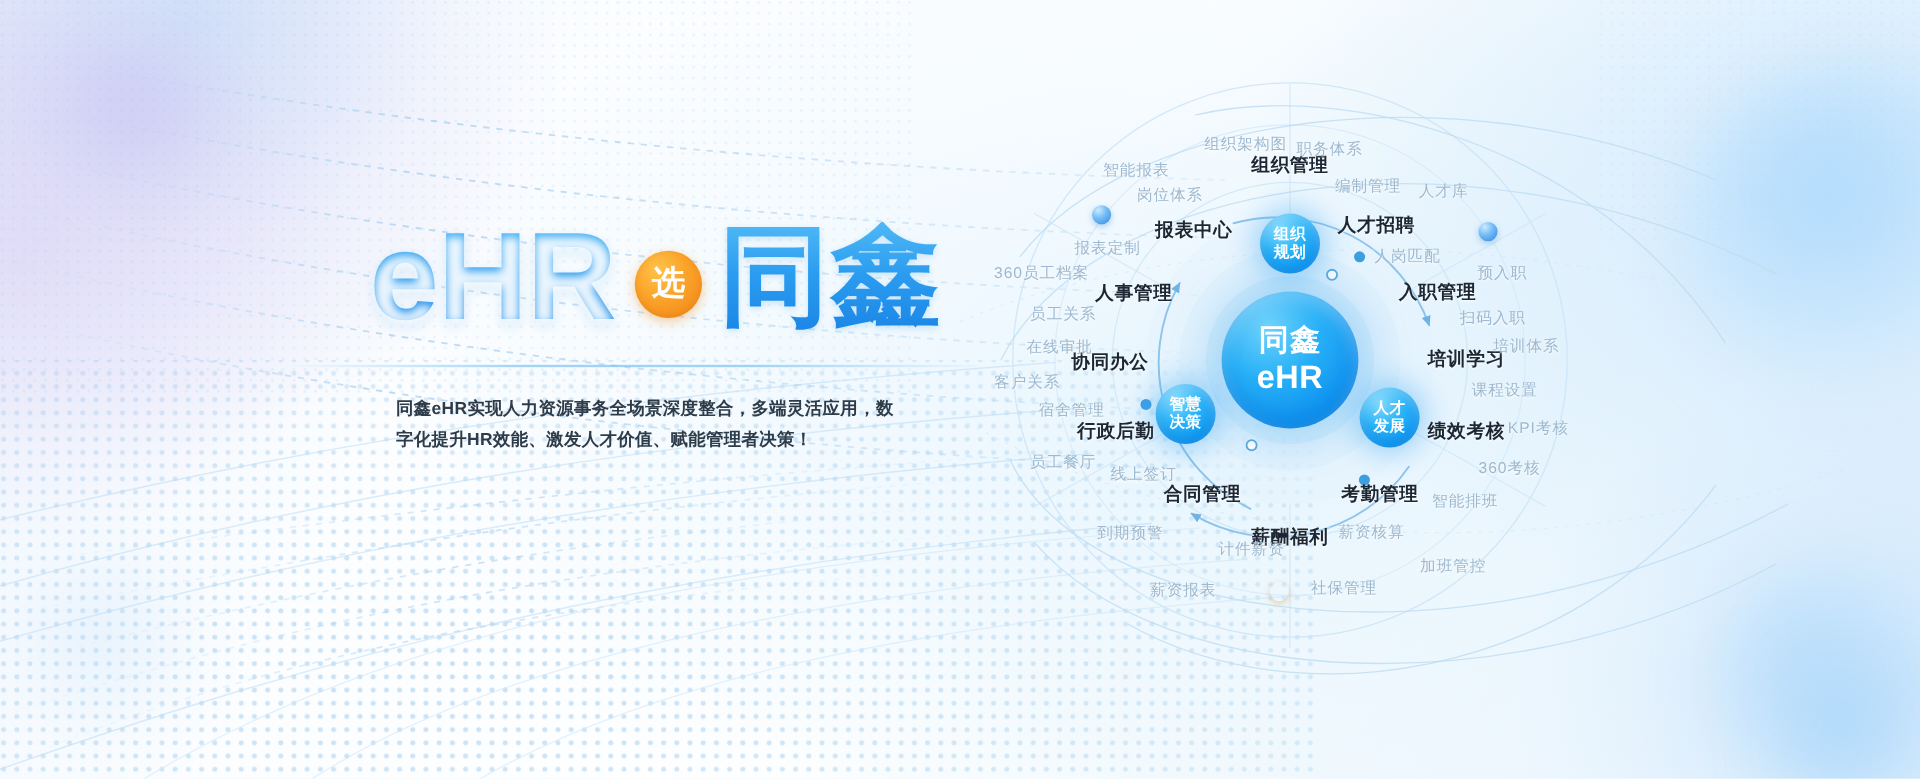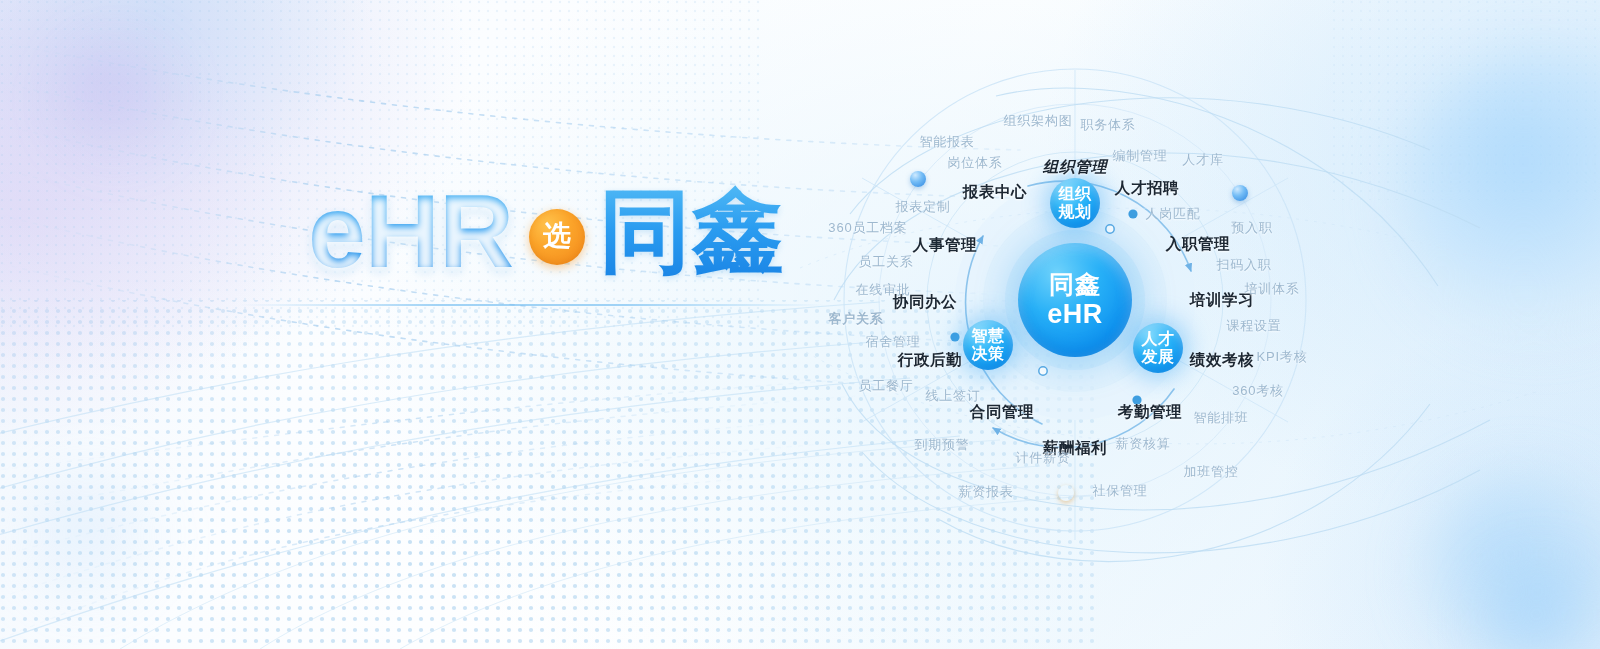--- a/index.html
+++ b/index.html
@@ -97,21 +97,21 @@
   }
   .bubble .bl { display:block; }
   .bubble.hub {
     width:114px; height:114px; font-size:25px; letter-spacing:1px;
     background:radial-gradient(circle at 34% 26%, #6fd2fb 0%, #27b0f7 38%, #0f93f0 72%, #0b7fe0 100%);
     box-shadow:0 0 0 13px rgba(135,206,250,.16), 0 0 34px 8px rgba(58,168,244,.34),
                inset 0 -7px 16px rgba(10,110,200,.30), inset 0 6px 14px rgba(255,255,255,.36);
   }
   .bubble.hub .bl:last-child { font-size:27px; letter-spacing:.5px; margin-top:1px; }
   .bubble.sat {
-    width:50px; height:50px; font-size:16px; letter-spacing:.5px;
+    width:50px; height:50px; font-size:13px; letter-spacing:.5px;
     background:radial-gradient(circle at 34% 26%, #7fd9fd 0%, #2ab4f8 40%, #0e96f1 76%, #0b84e4 100%);
     box-shadow:0 0 22px 6px rgba(58,168,244,.40),
                inset 0 -5px 11px rgba(10,110,200,.28), inset 0 4px 9px rgba(255,255,255,.34);
   }
   .dotmark { position:absolute; border-radius:50%; transform:translate(-50%,-50%); }
   .dotmark.blue  { width:16px;height:16px; background:radial-gradient(circle at 33% 26%, #cfeaff 0%, #74bdf6 42%, #2e86e0 100%); box-shadow:0 2px 5px rgba(50,130,200,.35); }
   .dotmark.orange{ width:16px;height:16px; background:radial-gradient(circle at 33% 26%, #ffe3ad 0%, #fbb council 0%, #f6a93c 44%, #ef8f18 100%); box-shadow:0 2px 5px rgba(220,140,30,.38); }
 </style>
 </head>
 <body>
@@ -194,20 +194,21 @@
   <div class="orb o4"></div>
   <div class="orb o5"></div>
 
   <div id="left-panel">
     <div class="logo-row">
       <span class="ehr-word">eHR</span>
       <span class="pick-badge">选</span>
       <span class="brand-cn">同鑫</span>
     </div>
     <div class="divider"></div>
+    <div class="desc">同鑫eHR实现人力资源事务全场景深度整合，多端灵活应用，数字化提升HR效能、激发人才价值、赋能管理者决策！</div>
   </div>
 
   <div id="diagram">
 
     <svg viewBox="0 0 810 649" aria-hidden="true">
       <defs>
         <linearGradient id="ringG" x1="0" y1="0" x2="0" y2="1">
           <stop offset="0" stop-color="#8fc6ee" stop-opacity=".55"></stop>
           <stop offset="1" stop-color="#c6e2f6" stop-opacity=".22"></stop>
         </linearGradient>
@@ -276,56 +277,56 @@
     <div class="bubble sat" style="left:368px;top:348px">
       <span class="bl">人才</span>
       <span class="bl">发展</span>
     </div>
     <div class="bubble sat" style="left:198px;top:345px">
       <span class="bl">智慧</span>
       <span class="bl">决策</span>
     </div>
 
     <div id="major-layer">
-        <div class="dlabel major" style="left: 285px; top: 167px; font-style: italic;">组织管理</div>
+        <div class="dlabel major" style="left: 285px; top: 138px;">组织管理</div>
         <div class="dlabel major" style="left: 357px; top: 188px;">人才招聘</div>
         <div class="dlabel major" style="left: 408px; top: 244px;">入职管理</div>
         <div class="dlabel major" style="left: 432px; top: 300px;">培训学习</div>
         <div class="dlabel major" style="left: 432px; top: 360px;">绩效考核</div>
         <div class="dlabel major" style="left: 360px; top: 412px;">考勤管理</div>
         <div class="dlabel major" style="left: 285px; top: 448px;">薪酬福利</div>
         <div class="dlabel major" style="left: 212px; top: 412px;">合同管理</div>
         <div class="dlabel major" style="left: 140px; top: 360px;">行政后勤</div>
         <div class="dlabel major" style="left: 135px; top: 302px;">协同办公</div>
         <div class="dlabel major" style="left: 155px; top: 245px; text-align: right;">人事管理</div>
         <div class="dlabel major" style="left: 205px; top: 192px;">报表中心</div>
       </div>
     <div id="minor-layer">
         <div class="dlabel minor" style="left: 248px; top: 120px;">组织架构图</div>
         <div class="dlabel minor" style="left: 318px; top: 124px;">职务体系</div>
         <div class="dlabel minor" style="left: 350px; top: 155px;">编制管理</div>
         <div class="dlabel minor" style="left: 413px; top: 159px;">人才库</div>
         <div class="dlabel minor" style="left: 383px; top: 213px;">人岗匹配</div>
         <div class="dlabel minor" style="left: 462px; top: 227px;">预入职</div>
-        <div class="dlabel minor" style="left: 454px; top: 265px; font-family: Liberation Mono, monospace;">扫码入职</div>
+        <div class="dlabel minor" style="left: 454px; top: 265px;">扫码入职</div>
         <div class="dlabel minor" style="left: 482px; top: 288px;">培训体系</div>
         <div class="dlabel minor" style="left: 464px; top: 325px;">课程设置</div>
         <div class="dlabel minor" style="left: 492px; top: 356px;">KPI考核</div>
         <div class="dlabel minor" style="left: 468px; top: 390px;">360考核</div>
         <div class="dlabel minor" style="left: 431px; top: 417px;">智能排班</div>
         <div class="dlabel minor" style="left: 421px; top: 471px;">加班管控</div>
         <div class="dlabel minor" style="left: 353px; top: 443px;">薪资核算</div>
         <div class="dlabel minor" style="left: 330px; top: 490px;">社保管理</div>
         <div class="dlabel minor" style="left: 253px; top: 457px;">计件薪资</div>
         <div class="dlabel minor" style="left: 196px; top: 491px;">薪资报表</div>
         <div class="dlabel minor" style="left: 152px; top: 444px;">到期预警</div>
         <div class="dlabel minor" style="left: 163px; top: 395px;">线上签订</div>
         <div class="dlabel minor" style="left: 96px; top: 385px;">员工餐厅</div>
         <div class="dlabel minor" style="left: 103px; top: 341px;">宿舍管理</div>
-        <div class="dlabel minor" style="left: 66px; top: 318px; font-weight: bold;">客户关系</div>
+        <div class="dlabel minor" style="left: 66px; top: 318px;">客户关系</div>
         <div class="dlabel minor" style="left: 93px; top: 289px;">在线审批</div>
         <div class="dlabel minor" style="left: 96px; top: 261px;">员工关系</div>
         <div class="dlabel minor" style="left: 78px; top: 227px;">360员工档案</div>
         <div class="dlabel minor" style="left: 133px; top: 206px;">报表定制</div>
         <div class="dlabel minor" style="left: 185px; top: 162px;">岗位体系</div>
         <div class="dlabel minor" style="left: 157px; top: 141px;">智能报表</div>
       </div>
     <div id="dot-layer">
         <div class="dotmark blue" style="left: 128px; top: 179px;"></div>
         <div class="dotmark blue" style="left: 450px; top: 193px;"></div>

